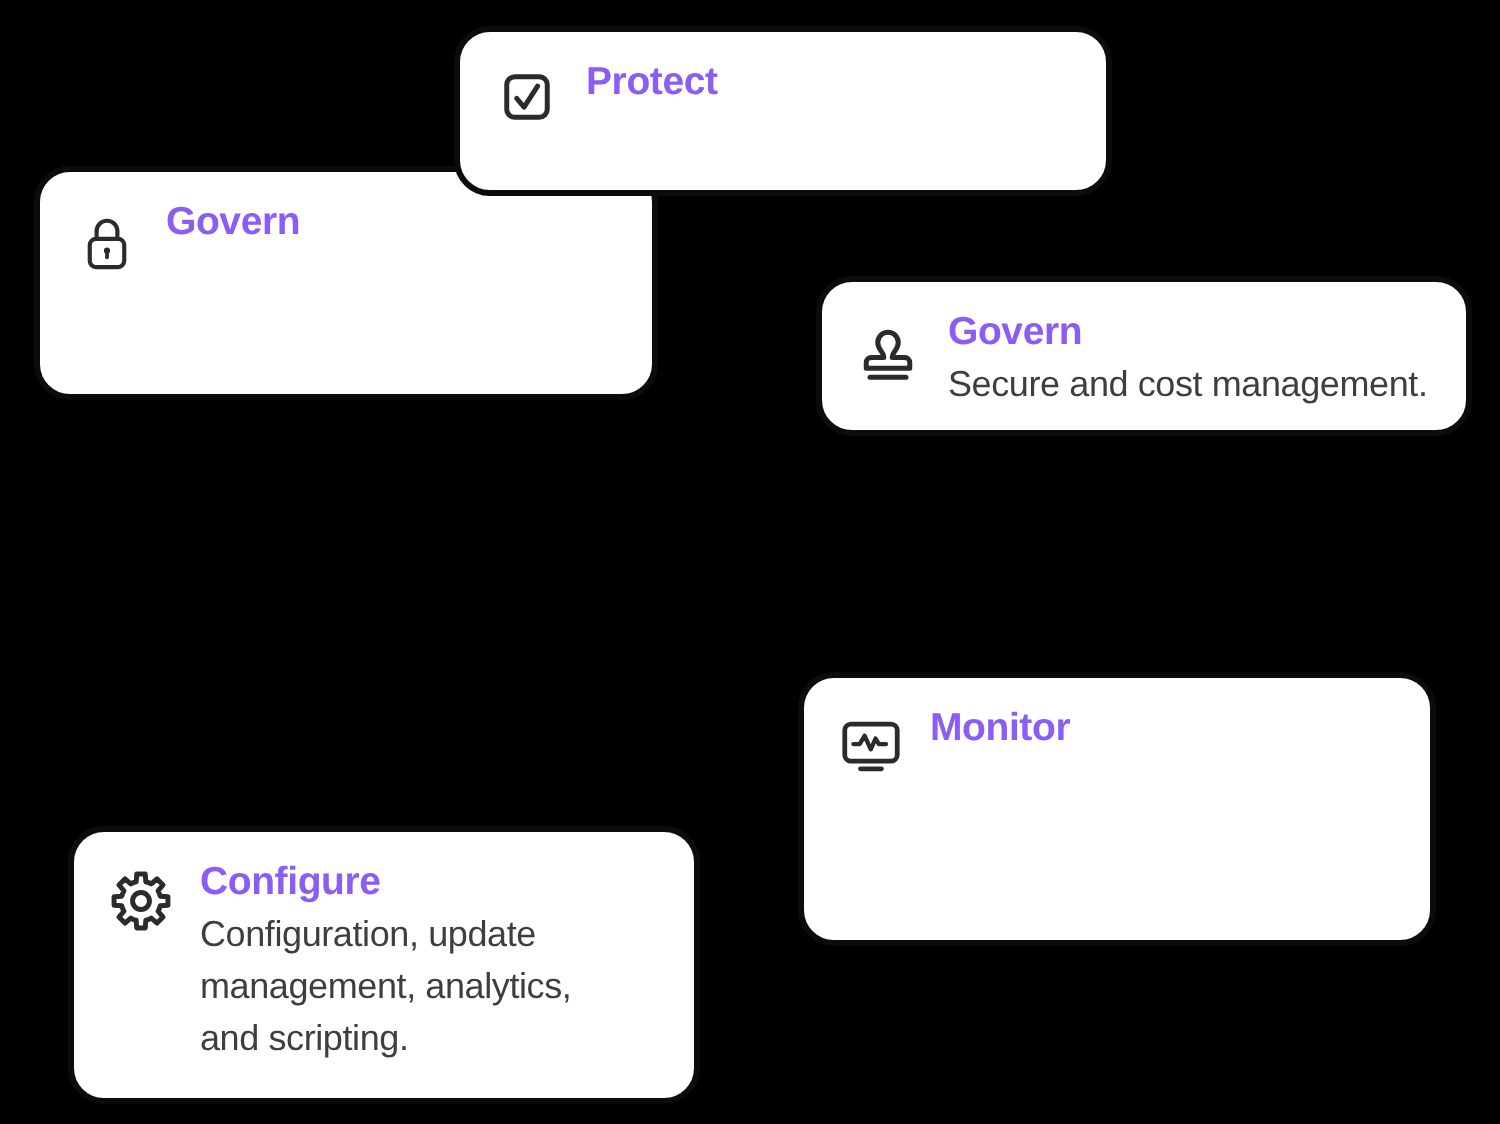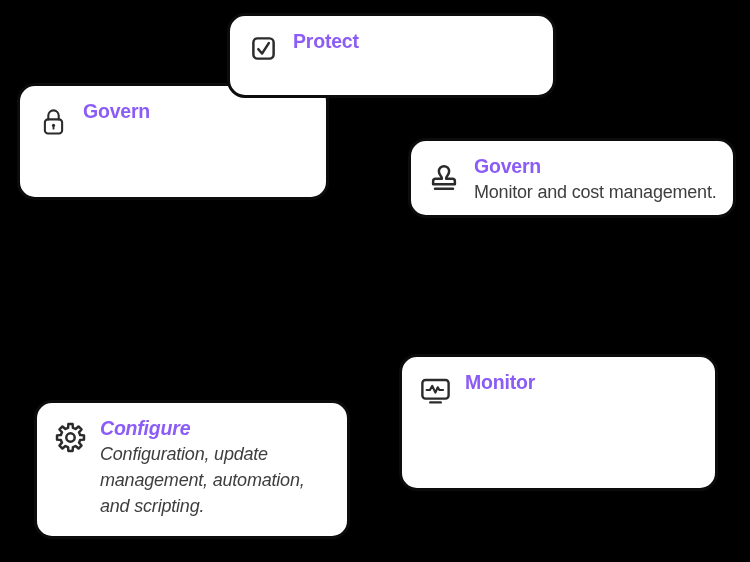--- a/index.html
+++ b/index.html
@@ -17,22 +17,22 @@
     background: #ffffff;
     border: 3px solid #0c0c0c;
     border-radius: 18px;
     display: flex;
     gap: 13px;
     padding: 12px 14px 12px 16px;
   }
   .card-protect   { left: 227px; top: 13px;  width: 329px; height: 85px;  z-index: 3; }
   .card-secure    { left: 17px;  top: 83px;  width: 312px; height: 117px; z-index: 2; }
   .card-govern    { left: 408px; top: 138px; width: 328px; height: 80px;  z-index: 2; }
-  .card-monitor   { left: 399px; top: 354px; width: 319px; height: 137px; z-index: 2; }
-  .card-configure { left: 34px;  top: 400px; width: 316px; height: 139px; z-index: 2; font-style: italic; }
+  .card-monitor   { left: 399px; top: 336px; width: 319px; height: 137px; z-index: 2; }
+  .card-configure { left: 34px;  top: 413px; width: 316px; height: 139px; z-index: 2; }
   .icon-wrap {
     flex: 0 0 34px;
     margin-top: 7px;
     display: flex;
     justify-content: center;
     align-items: flex-start;
   }
   .icon-wrap svg { stroke: #2b2b2b; fill: none; stroke-width: 2; stroke-linecap: round; stroke-linejoin: round; }
   .text-block { flex: 1 1 auto; min-width: 0; }
   .card-title {
@@ -83,21 +83,21 @@
 
   <div class="card card-govern">
     <span class="icon-wrap">
       <svg width="30" height="35" viewBox="0 0 24 24">
         <path d="M12 2.9 c2.3 0 4.1 1.8 4.1 4.1 c0 2 -1.2 3.1 -2 4.5 c-0.25 0.45 -0.4 0.95 -0.4 1.5 h5 a2 2 0 0 1 2 2 v2.3 H3.3 v-2.3 a2 2 0 0 1 2 -2 h5 c0 -0.55 -0.15 -1.05 -0.4 -1.5 c-0.8 -1.4 -2 -2.5 -2 -4.5 C7.9 4.7 9.7 2.9 12 2.9 z"></path>
         <path d="M4.8 20.9 h14.4"></path>
       </svg>
     </span>
     <div class="text-block">
       <div class="card-title">Govern</div>
-      <div class="card-desc">Monitor and cost management.</div>
+      <div class="card-desc">Secure and cost management.</div>
     </div>
   </div>
 
   <div class="card card-monitor">
     <span class="icon-wrap">
       <svg width="31" height="29" viewBox="0 0 26 24">
         <rect x="2" y="3.2" width="22" height="15.6" rx="2.6"></rect>
         <path d="M5.6 11.6 h2.7 l2 -3.5 2.6 5.7 2 -4.5 1.4 2.3 h3" style="stroke-width:1.8"></path>
         <path d="M8.6 22 h8.8"></path>
       </svg>
@@ -110,18 +110,18 @@
   <div class="card card-configure">
     <span class="icon-wrap">
       <svg width="31" height="31" viewBox="-0.5 -0.5 25 25">
         <path d="M19.76 10.06 L22.86 10.28 L22.86 13.72 L19.76 13.94 A8 8 0 0 1 18.86 16.12 L20.9 18.47 L18.47 20.9 L16.12 18.86 A8 8 0 0 1 13.94 19.76 L13.72 22.86 L10.28 22.86 L10.06 19.76 A8 8 0 0 1 7.88 18.86 L5.53 20.9 L3.1 18.47 L5.14 16.12 A8 8 0 0 1 4.24 13.94 L1.14 13.72 L1.14 10.28 L4.24 10.06 A8 8 0 0 1 5.14 7.88 L3.1 5.53 L5.53 3.1 L7.88 5.14 A8 8 0 0 1 10.06 4.24 L10.28 1.14 L13.72 1.14 L13.94 4.24 A8 8 0 0 1 16.12 5.14 L18.47 3.1 L20.9 5.53 L18.86 7.88 A8 8 0 0 1 19.76 10.06 Z"></path>
         <circle cx="12" cy="12" r="3.4"></circle>
       </svg>
     </span>
     <div class="text-block">
       <div class="card-title">Configure</div>
       <div class="card-desc">Configuration, update
-management, automation,
+management, analytics,
 and scripting.</div>
     </div>
   </div>
 
 </div>
 
 </body></html>

